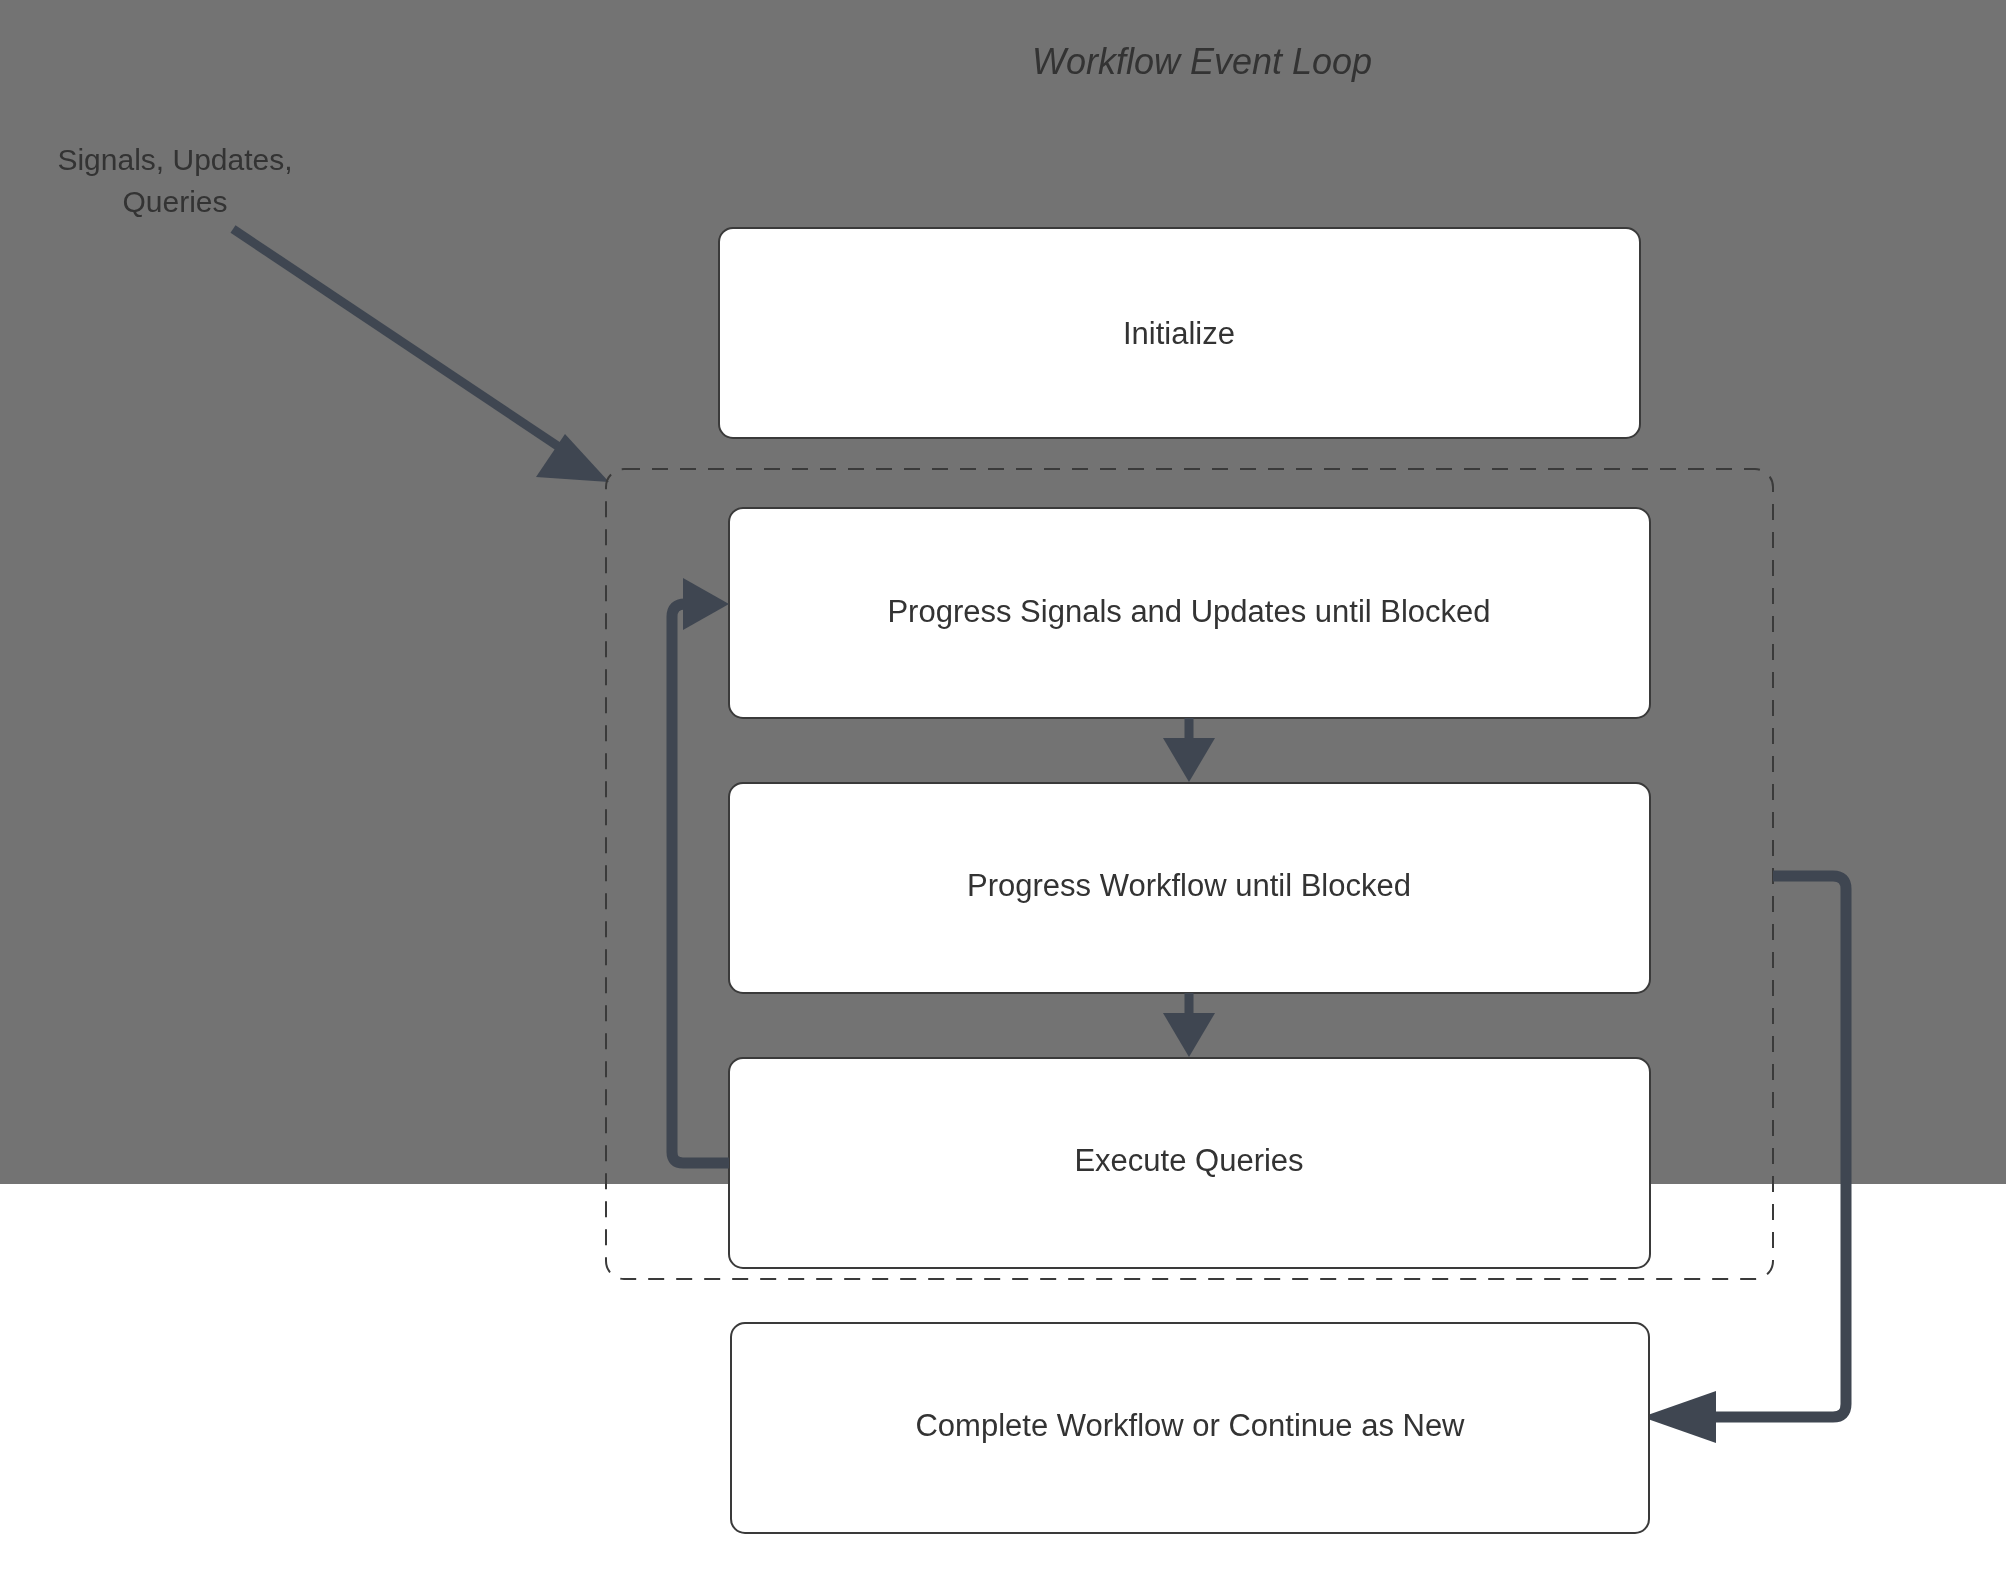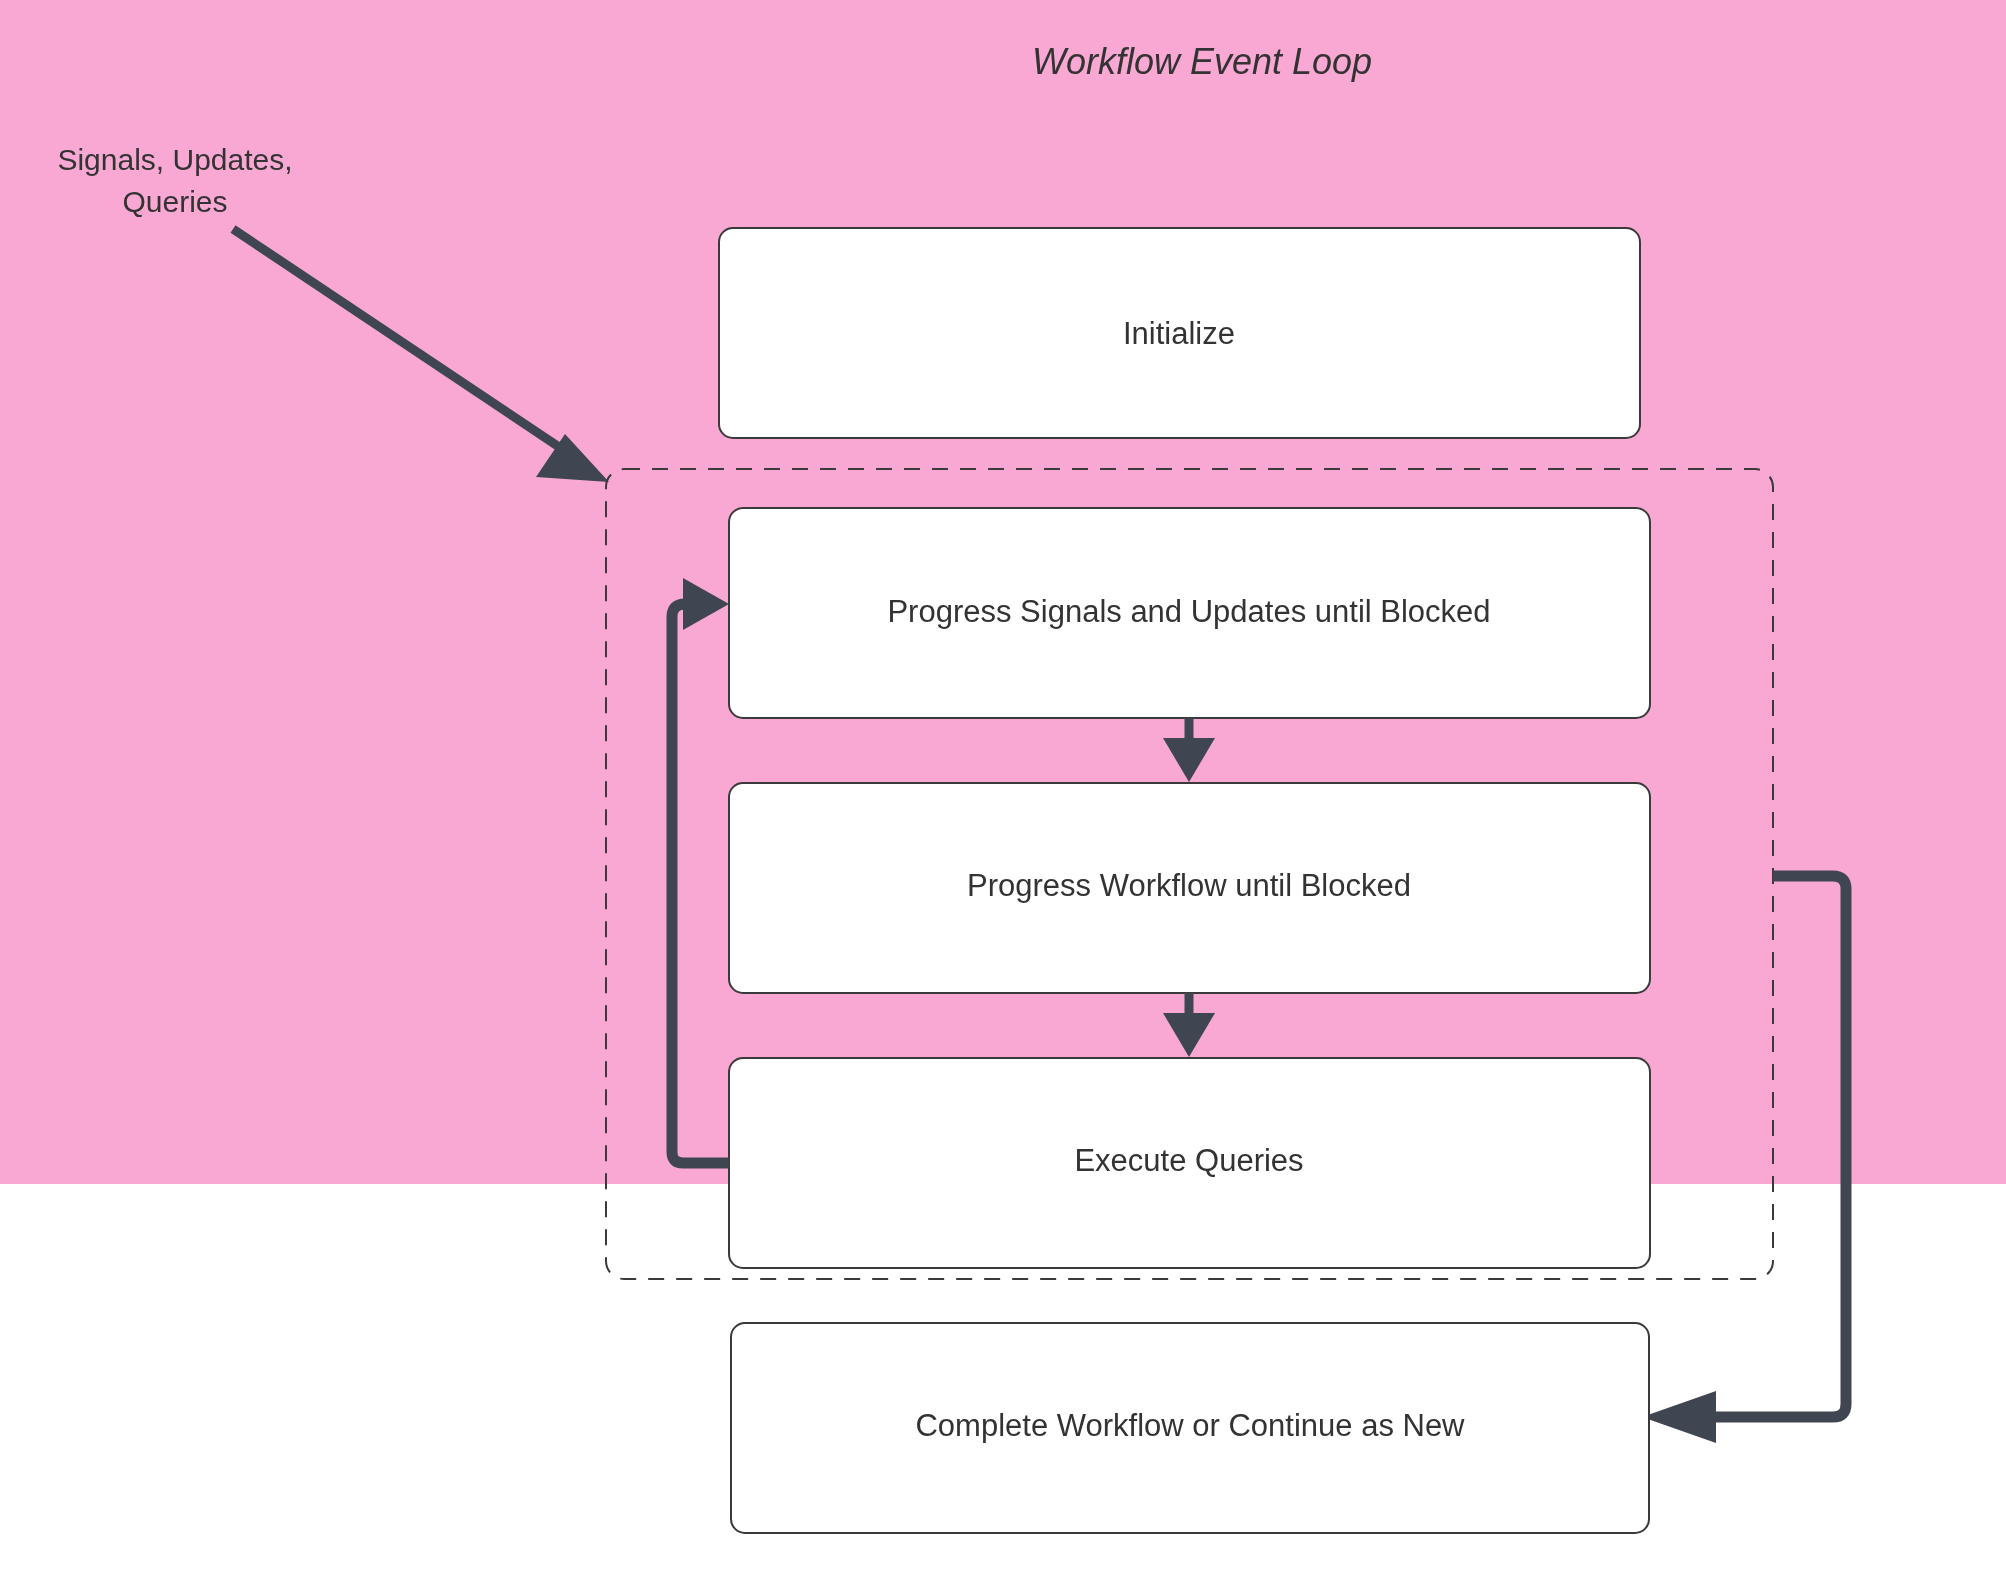--- a/index.html
+++ b/index.html
@@ -10,21 +10,21 @@
   body {
     width: 2006px;
     height: 1576px;
     overflow: hidden;
     font-family: "Liberation Sans", sans-serif;
   }
   #diagram-root {
     position: relative;
     width: 2006px;
     height: 1184px;
-    background: #f9a8d4;
+    background: #737373;
   }
   svg.diagram-canvas {
     display: block;
     width: 2006px;
     height: 1576px;
   }
   .node-box {
     fill: #ffffff;
     stroke: #3a3a3a;
     stroke-width: 2;

